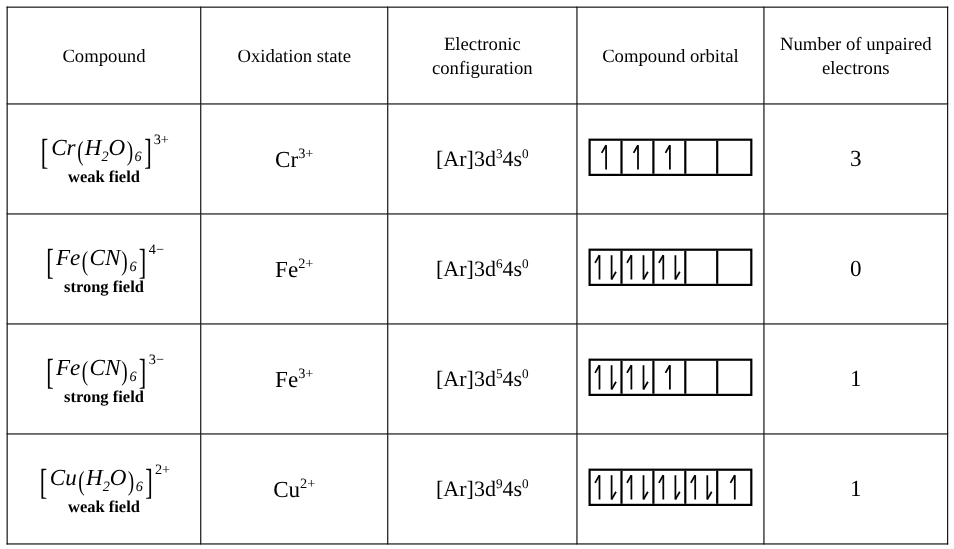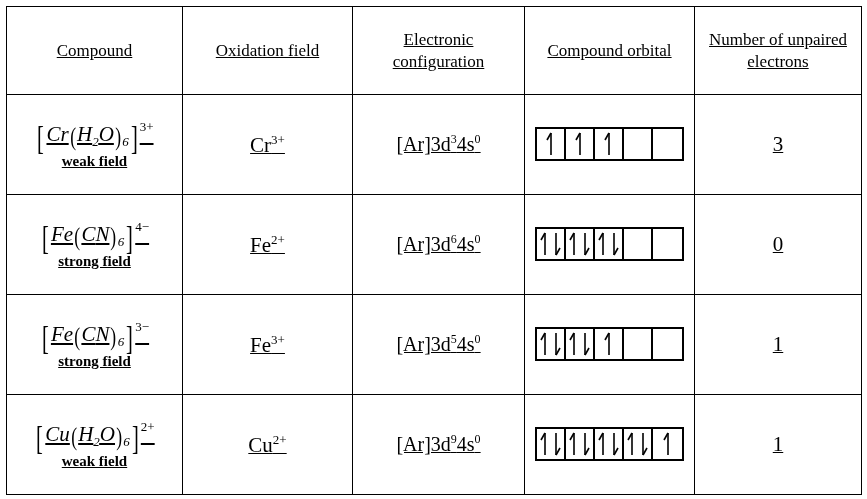--- a/index.html
+++ b/index.html
@@ -18,21 +18,20 @@
     width: 867px;
     height: 499px;
     position: relative;
     box-sizing: border-box;
   }
   table.data-table {
     border-collapse: collapse;
     width: 855px;
     margin: 6px 0 0 6px;
     table-layout: fixed;
-    text-decoration: underline;
   }
   table.data-table td,
   table.data-table th {
     border: 1px solid #000000;
     text-align: center;
     vertical-align: middle;
     font-weight: normal;
     padding: 4px 6px;
     box-sizing: border-box;
   }
@@ -157,21 +156,21 @@
     <colgroup>
       <col class="c-compound">
       <col class="c-oxid">
       <col class="c-econf">
       <col class="c-valence">
       <col class="c-unpaired">
     </colgroup>
     <thead>
       <tr>
         <th>Compound</th>
-        <th>Oxidation field</th>
+        <th>Oxidation state</th>
         <th>
           <span>Electronic configuration</span>
         </th>
         <th>
           <span>Compound orbital</span>
         </th>
         <th>
           <span>Number of unpaired electrons</span>
         </th>
       </tr>

